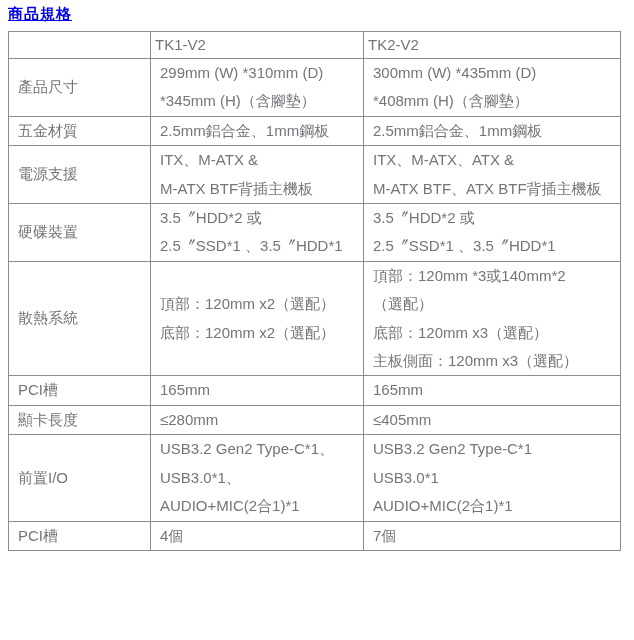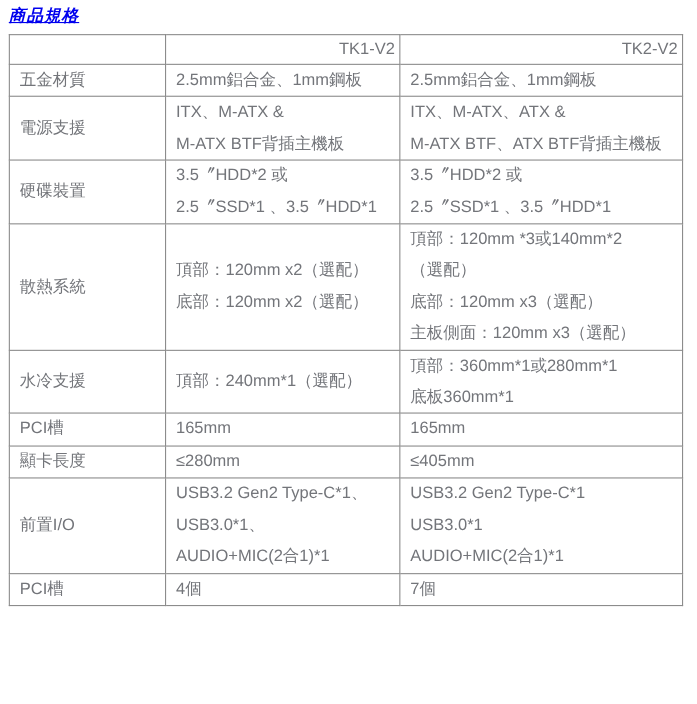--- a/index.html
+++ b/index.html
@@ -16,21 +16,20 @@
     overflow: hidden;
   }
   .page-title {
     display: inline-block;
     color: #0000ee;
     font-size: 15px;
     font-weight: bold;
     text-decoration: underline;
     margin: 1px 0 7px 0;
     letter-spacing: 1px;
-    font-style: italic;
   }
   table.spec-table {
     border-collapse: collapse;
     table-layout: fixed;
     width: 612px;
     color: #73757a;
     font-size: 15px;
   }
   .spec-table col.c-label { width: 142px; }
   .spec-table col.c-tk1   { width: 213px; }
@@ -42,21 +41,21 @@
     font-weight: normal;
     text-align: left;
     vertical-align: middle;
     line-height: 28.4px;
     white-space: pre-line;
     overflow: hidden;
   }
   .spec-table thead th {
     height: 26px;
     line-height: 26px;
-    text-align: right;
+    text-align: left;
     padding: 0 4px;
   }
 </style>
 </head>
 <body>
 
 <div class="page">
 
   <a class="page-title">商品規格</a>
 
@@ -67,20 +66,27 @@
         <col class="c-tk2">
     </colgroup>
     <thead>
       <tr>
         <th></th>
         <th>TK1-V2</th>
         <th>TK2-V2</th>
       </tr>
     </thead>
     <tbody>
+      <tr>
+        <th>產品尺寸</th>
+        <td>299mm (W) *310mm (D)
+*345mm (H)（含腳墊）</td>
+        <td>300mm (W) *435mm (D)
+*408mm (H)（含腳墊）</td>
+      </tr>
       <tr>
         <th>五金材質</th>
         <td>2.5mm鋁合金、1mm鋼板</td>
         <td>2.5mm鋁合金、1mm鋼板</td>
       </tr>
       <tr>
         <th>電源支援</th>
         <td>ITX、M-ATX &amp;
 M-ATX BTF背插主機板</td>
         <td>ITX、M-ATX、ATX &amp;
@@ -94,26 +100,20 @@
 2.5〞SSD*1 、3.5〞HDD*1</td>
       </tr>
       <tr>
         <th>散熱系統</th>
         <td>頂部：120mm x2（選配）
 底部：120mm x2（選配）</td>
         <td>頂部：120mm *3或140mm*2
 （選配）
 底部：120mm x3（選配）
 主板側面：120mm x3（選配）</td>
-      </tr>
-      <tr>
-        <th>水冷支援</th>
-        <td>頂部：240mm*1（選配）</td>
-        <td>頂部：360mm*1或280mm*1
-底板360mm*1</td>
       </tr>
       <tr>
         <th>PCI槽</th>
         <td>165mm</td>
         <td>165mm</td>
       </tr>
       <tr>
         <th>顯卡長度</th>
         <td>≤280mm</td>
         <td>≤405mm</td>

